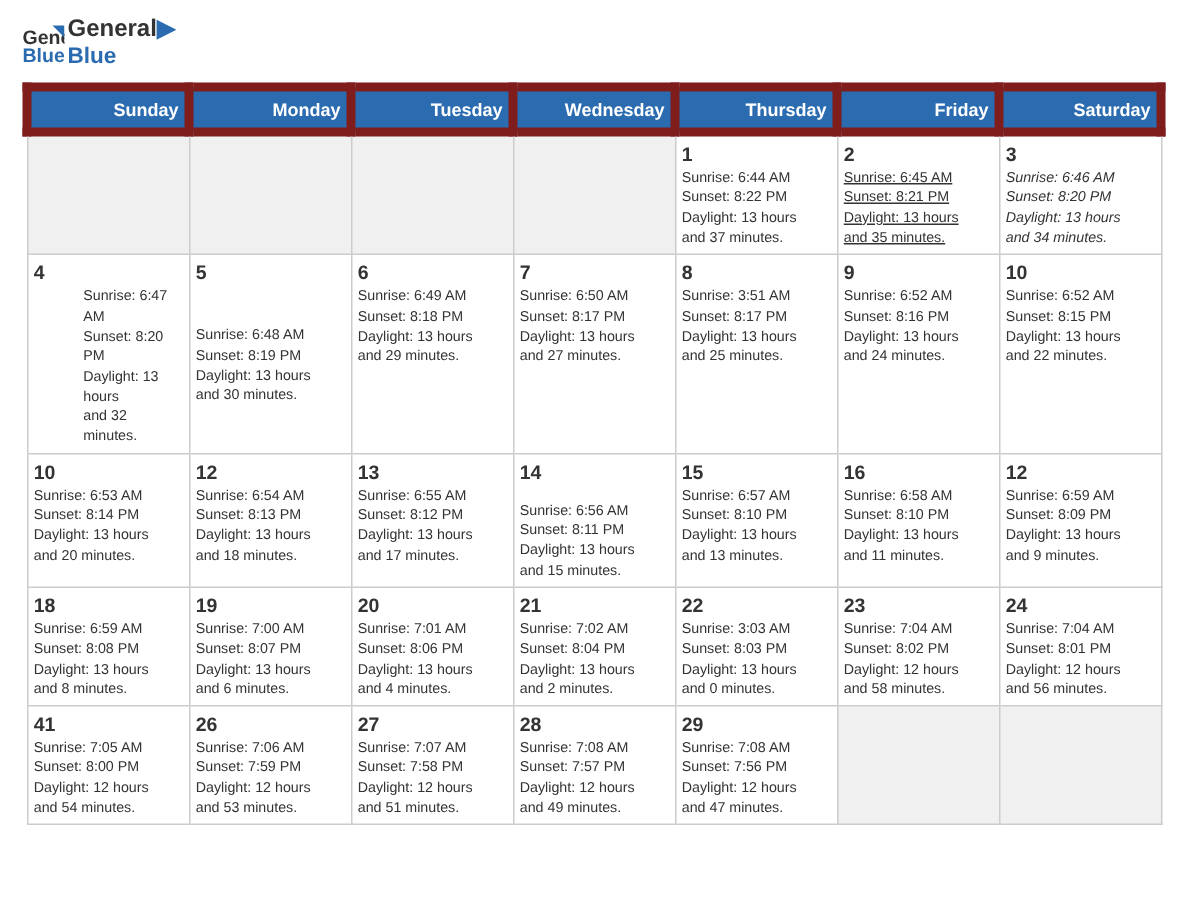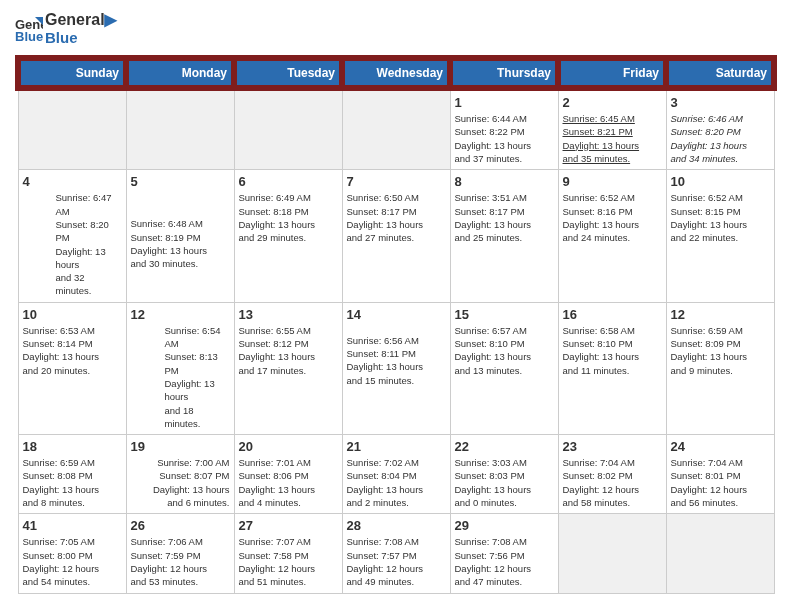--- a/index.html
+++ b/index.html
@@ -201,21 +201,21 @@
       <tr>
         <td>
           <div class="day-num">10</div>
           <div class="day-info" style="white-space: pre-line;">Sunrise: 6:53 AM
 Sunset: 8:14 PM
 Daylight: 13 hours
 and 20 minutes.</div>
         </td>
         <td>
           <div class="day-num">12</div>
-          <div class="day-info" style="white-space: pre-line; margin-left: 34px;">Sunrise: 6:54 AM
+          <div class="day-info" style="white-space: pre-line;">Sunrise: 6:54 AM
 Sunset: 8:13 PM
 Daylight: 13 hours
 and 18 minutes.</div>
         </td>
         <td>
           <div class="day-num">13</div>
           <div class="day-info" style="white-space: pre-line;">Sunrise: 6:55 AM
 Sunset: 8:12 PM
 Daylight: 13 hours
 and 17 minutes.</div>
@@ -252,21 +252,21 @@
       <tr>
         <td>
           <div class="day-num">18</div>
           <div class="day-info" style="white-space: pre-line;">Sunrise: 6:59 AM
 Sunset: 8:08 PM
 Daylight: 13 hours
 and 8 minutes.</div>
         </td>
         <td>
           <div class="day-num">19</div>
-          <div class="day-info" style="white-space: pre-line; text-align: right;">Sunrise: 7:00 AM
+          <div class="day-info" style="white-space: pre-line;">Sunrise: 7:00 AM
 Sunset: 8:07 PM
 Daylight: 13 hours
 and 6 minutes.</div>
         </td>
         <td>
           <div class="day-num">20</div>
           <div class="day-info" style="white-space: pre-line;">Sunrise: 7:01 AM
 Sunset: 8:06 PM
 Daylight: 13 hours
 and 4 minutes.</div>

